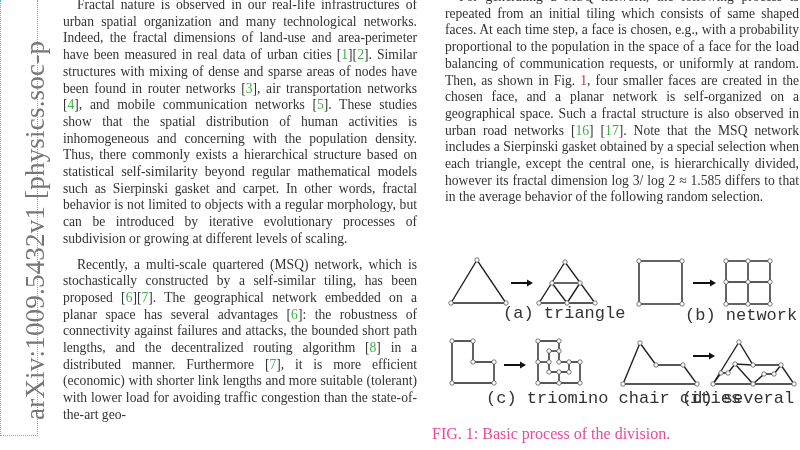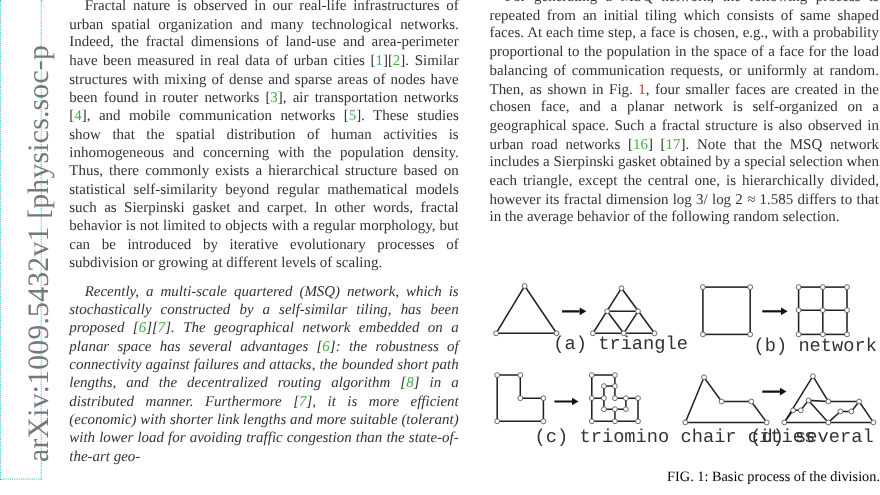--- a/index.html
+++ b/index.html
@@ -4,28 +4,28 @@
 <style>
   html,body{margin:0;padding:0;background:#fff;}
   body{width:800px;height:450px;overflow:hidden;position:relative;font-family:"Liberation Serif","DejaVu Serif",serif;color:#333;}
   .margin-stamp{position:absolute;left:0;top:0;width:40px;height:450px;}
   .stamp-box{position:absolute;left:0;top:0;width:38px;height:436px;border-right:1.5px dotted #33c8d8;border-bottom:1.5px dotted #33c8d8;border-left:1.5px dotted #33c8d8;box-sizing:border-box;}
   .stamp-text{position:absolute;left:20px;top:420px;transform-origin:0 0;transform:rotate(-90deg);white-space:nowrap;font-size:27px;color:#777;letter-spacing:0.2px;font-family:"Liberation Serif",serif;}
   .col-left{position:absolute;left:63px;top:-3px;width:354px;}
   .col-right{position:absolute;left:445px;top:-11px;width:354px;}
   .para{font-size:13.6px;line-height:16.7px;text-align:justify;margin:0;}
   .para.indent{text-indent:14px;}
-  .para + .para{margin-top:9px;font-style:italic;}
+  .para + .para{margin-top:9px;}
   .cite{color:#3cb043;}
   .ref{color:#c0392b;}
   .figure{position:absolute;left:432px;top:250px;width:368px;height:200px;}
   .panel{position:absolute;}
   .panel svg{display:block;}
   .panel-label{position:absolute;font-family:Liberation Mono, monospace;font-size:17px;color:#333;white-space:nowrap;}
-  .caption{position:absolute;left:0;width:368px;top:175px;text-align:right;font-size:13px;color:#000000;}
+  .caption{position:absolute;left:0;width:368px;top:175px;text-align:left;font-size:16px;color:#ec4899;}
 </style>
 </head>
 <body>
 
 <div class="margin-stamp">
   <div class="stamp-box"></div>
   <div class="stamp-text">arXiv:1009.5432v1  [physics.soc-p</div>
 </div>
 
 <div class="col-left">

